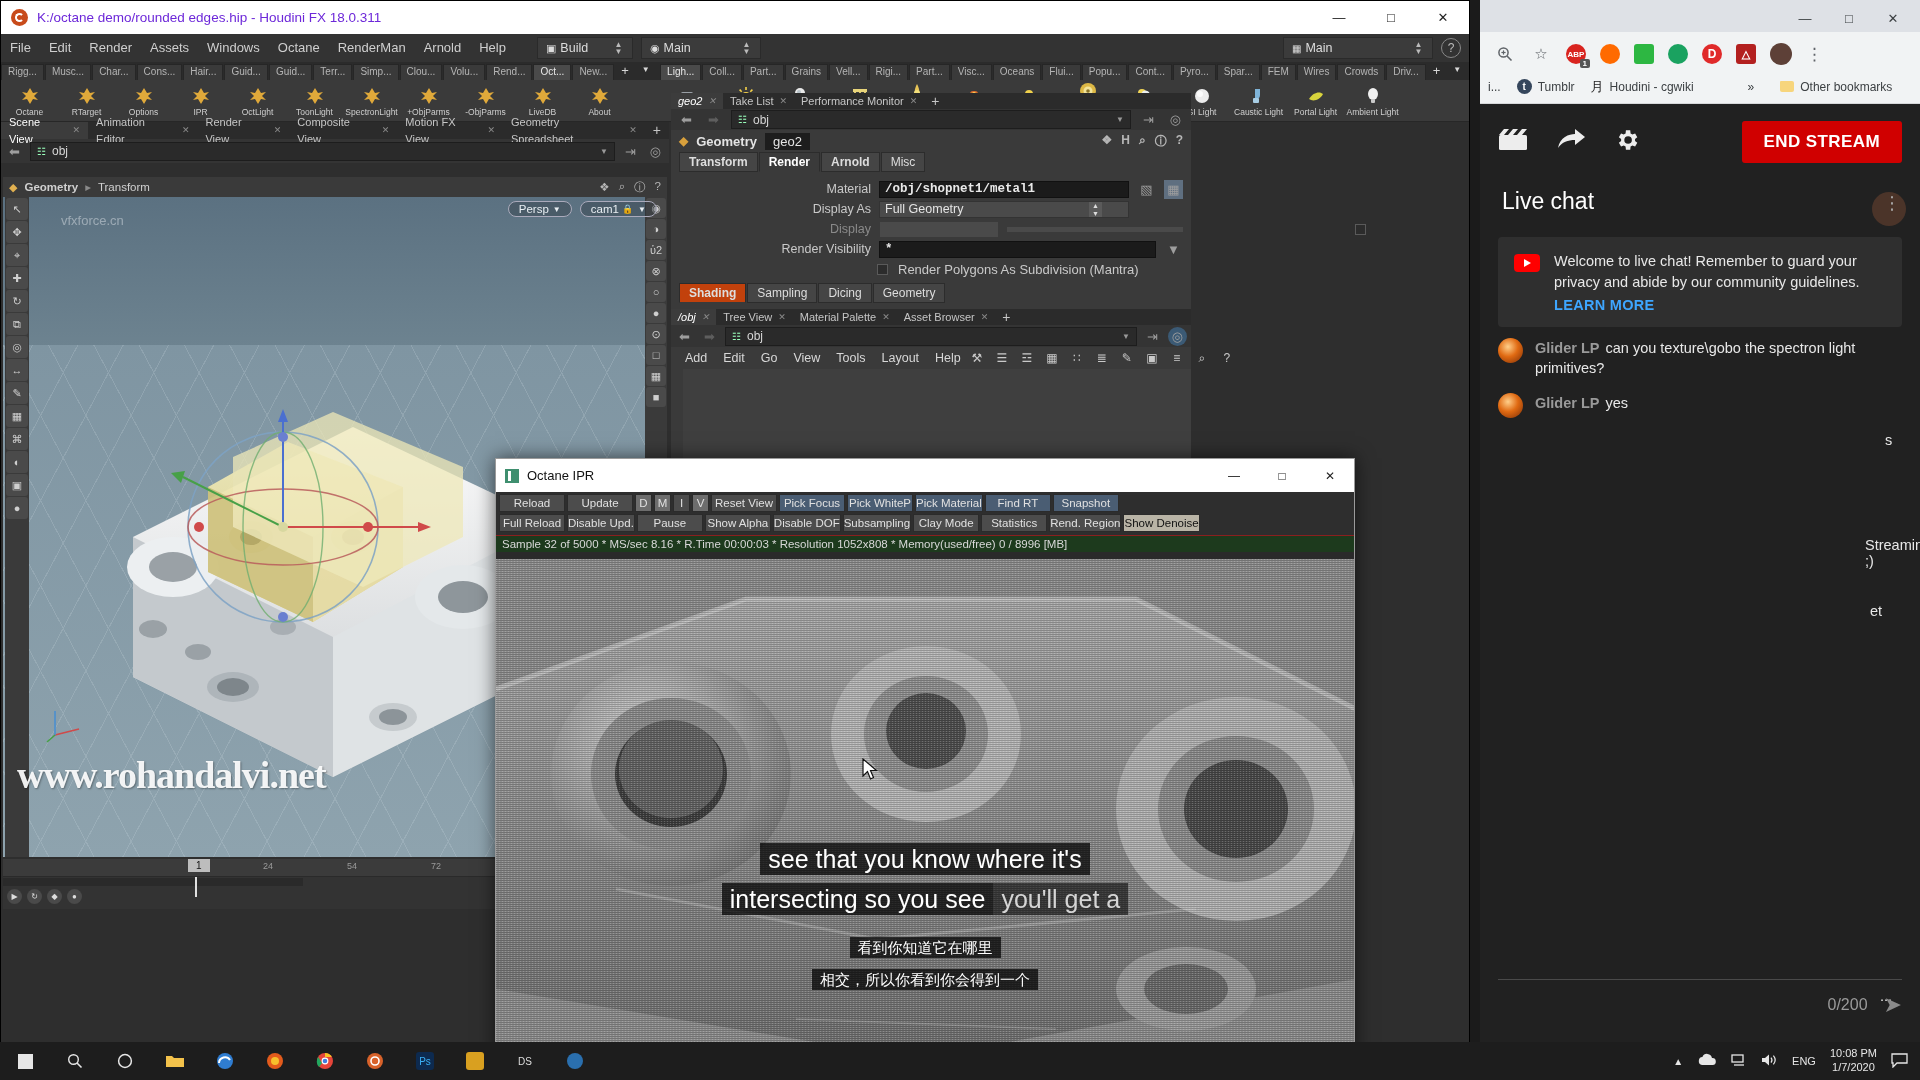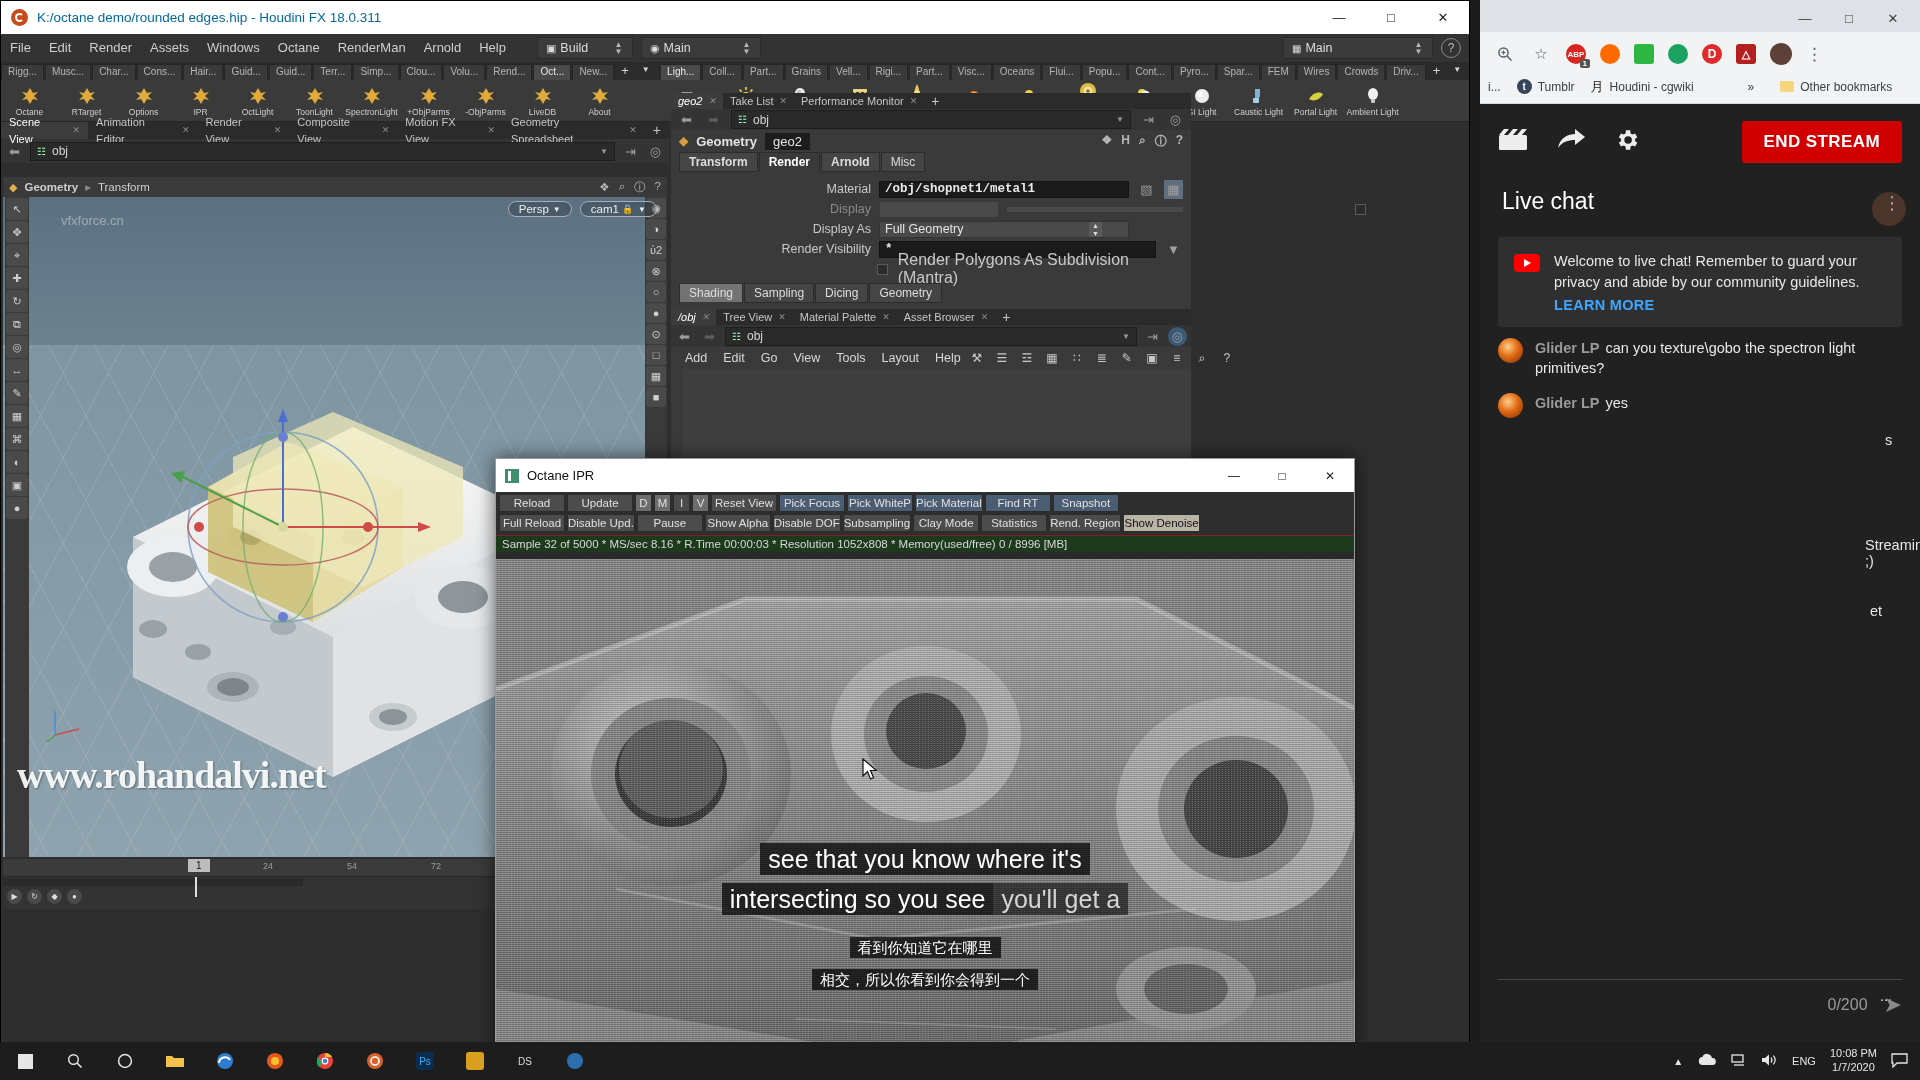--- a/index.html
+++ b/index.html
@@ -74,21 +74,21 @@
           padding-right:12px; color:#e6e6e6; font-size:11px; }
   .tray-time { display:flex; flex-direction:column; align-items:center; line-height:1.25; font-size:11px; }
 
   
   .houdini { position:absolute; left:0; top:0; width:1470px; height:1050px; background:#2e2e2e;
              border:1px solid #000; }
   .h-title { height:33px; background:#ffffff; display:flex; align-items:center; padding-left:10px; gap:9px; }
   .h-title-ico { width:17px; height:17px; border-radius:50%; background:#c84b1b; position:relative; }
   .h-title-ico:after{ content:""; position:absolute; inset:4px; border:2px solid #fff; border-radius:50%;
                       border-right-color:transparent; }
-  .h-title-txt { font-size:13.5px; color:#0369a1; }
+  .h-title-txt { font-size:13.5px; color:#6d28d9; }
   .h-winbtns { margin-left:auto; display:flex; }
   .hwb { width:52px; height:33px; display:flex; align-items:center; justify-content:center; color:#222; font-size:13px;}
 
   .h-menubar { height:28px; background:#333; display:flex; align-items:center; color:#cfcfcf; font-size:13px; }
   .h-menubar .mi { padding:0 9px; line-height:28px; }
   .h-pane { display:flex; align-items:center; gap:4px; background:#3b3b3b; border:1px solid #2a2a2a;
             height:22px; padding:0 8px; margin-left:8px; color:#ddd; font-size:12.5px; min-width:96px; }
   .spin { width:11px; color:#bbb; font-size:8px; line-height:7px; text-align:center; }
   .h-help { width:20px; height:20px; border:1px solid #888; border-radius:50%; color:#bbb; font-size:12px;
             display:flex; align-items:center; justify-content:center; margin-left:8px;}
@@ -171,21 +171,21 @@
              font-size:12.5px; padding:0 5px; display:flex; align-items:center;
              font-family:"Liberation Mono", monospace; font-weight:bold;}
   .p-field.plain { background:#4a4a4a; border-color:#3a3a3a; }
   .p-menu { flex:1; height:17px; background:#4a4a4a; border:1px solid #333; color:#e4e4e4; font-size:12.5px;
             padding:0 5px; display:flex; align-items:center; position:relative;}
   .p-menu .sp { position:absolute; right:26px; top:0; width:13px; height:15px; background:#5a5a5a;
                 color:#ddd; font-size:7px; text-align:center; line-height:8px;}
   .p-check { width:11px; height:11px; background:#2c2c2c; border:1px solid #5a5a5a; }
   .p-sub { display:flex; gap:1px; padding-left:8px; margin-top:4px; }
   .p-sub div { font-size:12px; color:#ddd; padding:2px 9px; background:#454545; border:1px solid #2c2c2c; }
-  .p-sub div.sel { background:#737373; border-bottom-color:#3a3a3a; }
+  .p-sub div.sel { background:#c2410c; border-bottom-color:#3a3a3a;font-weight:bold; }
 
   
   .netpane { position:absolute; left:670px; top:308px; width:520px; height:548px; background:#3a3a3a; }
   .net-tabs { height:16px; background:#2b2b2b; display:flex; align-items:center; }
   .net-path { height:22px; background:#343434; display:flex; align-items:center; gap:6px; padding:0 4px; }
   .net-menu { height:22px; background:#3a3a3a; display:flex; align-items:center; gap:0; padding-left:6px;
               color:#d8d8d8; font-size:12.5px; }
   .net-menu .nm { padding:0 8px; }
   .net-menu-icos { margin-left:auto; display:flex; gap:9px; align-items:center; padding-right:6px; }
   .nmi { width:16px; height:16px; display:flex; align-items:center; justify-content:center; color:#c9c9c9; font-size:12px;}
@@ -908,40 +908,40 @@
         </div>
 
       <div style="padding-top:7px;">
         <div class="p-row">
           <span class="p-lbl">Material</span>
           <span class="p-field">/obj/shopnet1/metal1</span>
           <span class="arrow-btn">▧</span>
           <span class="arrow-btn" style="background:#5f6f80;">▦</span>
         </div>
         <div class="p-row">
-          <span class="p-check" style="position:absolute;left:684px;"></span>
-          <span class="p-lbl dim">Display</span>
-          <span class="p-field plain" style="max-width:120px;"></span>
-          <span style="flex:1;height:5px;background:#4a4a4a;"></span>
-        </div>
-        <div class="p-row">
           <span class="p-lbl">Display As</span>
           <span class="p-menu" style="max-width:250px;">
             <span>Full Geometry</span>
             <span class="sp">▲<br>▼</span>
           </span>
         </div>
         <div class="p-row">
+          <span class="p-check" style="position:absolute;left:684px;"></span>
+          <span class="p-lbl dim">Display</span>
+          <span class="p-field plain" style="max-width:120px;"></span>
+          <span style="flex:1;height:5px;background:#4a4a4a;"></span>
+        </div>
+        <div class="p-row">
           <span class="p-lbl">Render Visibility</span>
           <span class="p-field">*</span>
           <span class="arrow-btn">▼</span>
         </div>
         <div class="p-row" style="padding-left:206px;gap:10px;">
           <span class="p-check"></span>
-          <span style="font-size:16px;color:#c9c9c9;">Render Polygons As Subdivision (Mantra)</span>
+          <span style="font-size:13px;color:#c9c9c9;">Render Polygons As Subdivision (Mantra)</span>
         </div>
         <div class="p-sub" id="subTabs">
             <div class="sel">Shading</div>
             <div>Sampling</div>
             <div>Dicing</div>
             <div>Geometry</div>
           </div>
       </div>
     </div>
 

